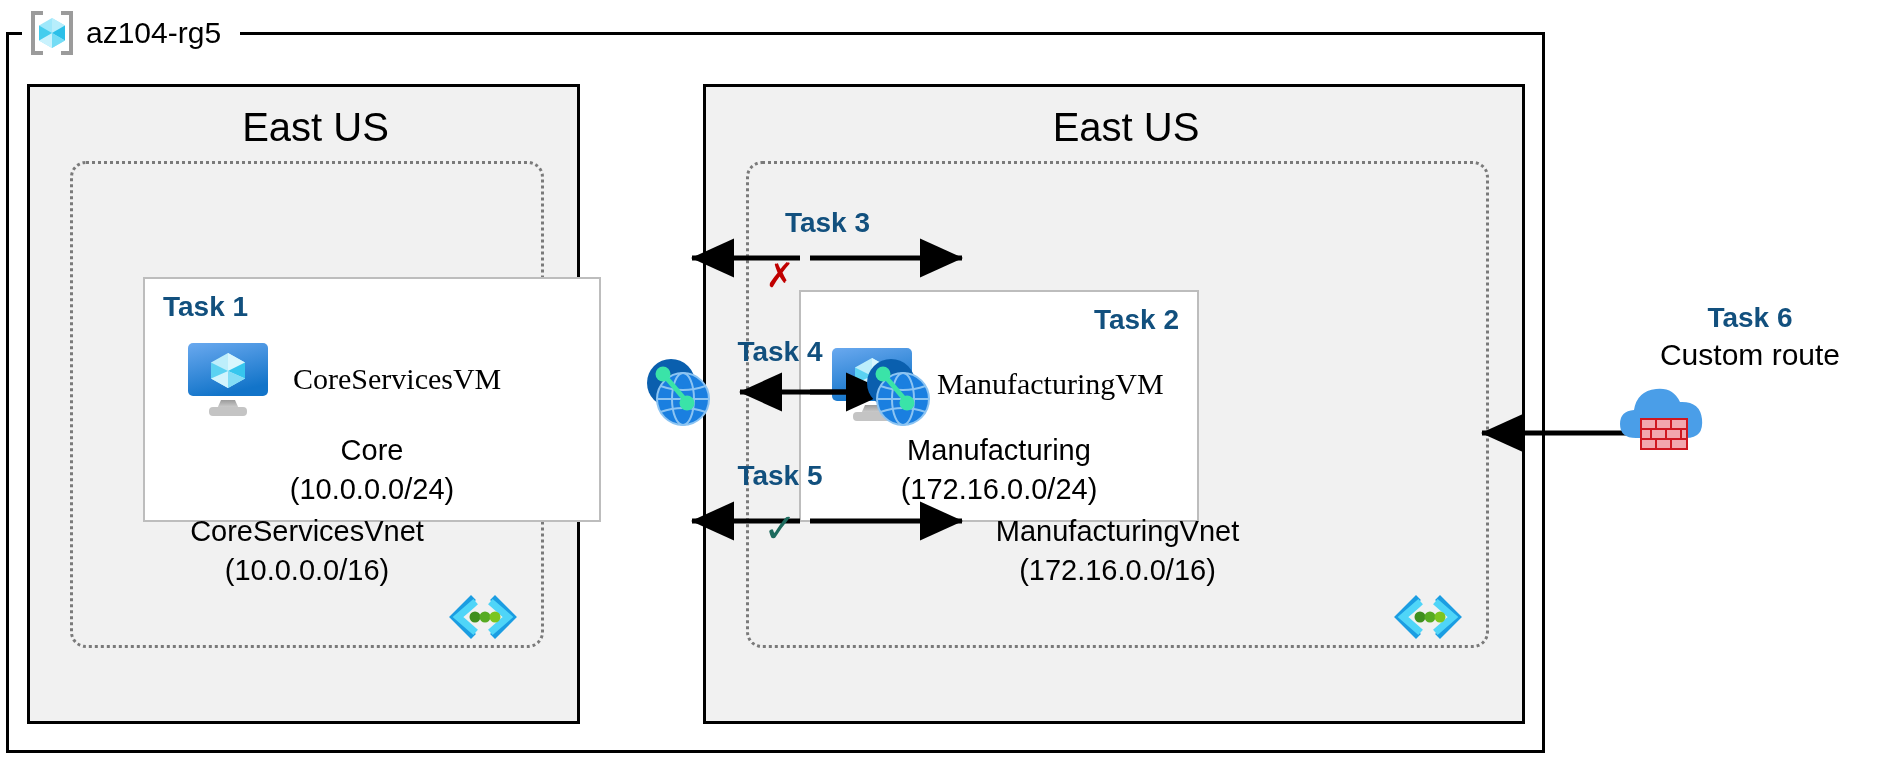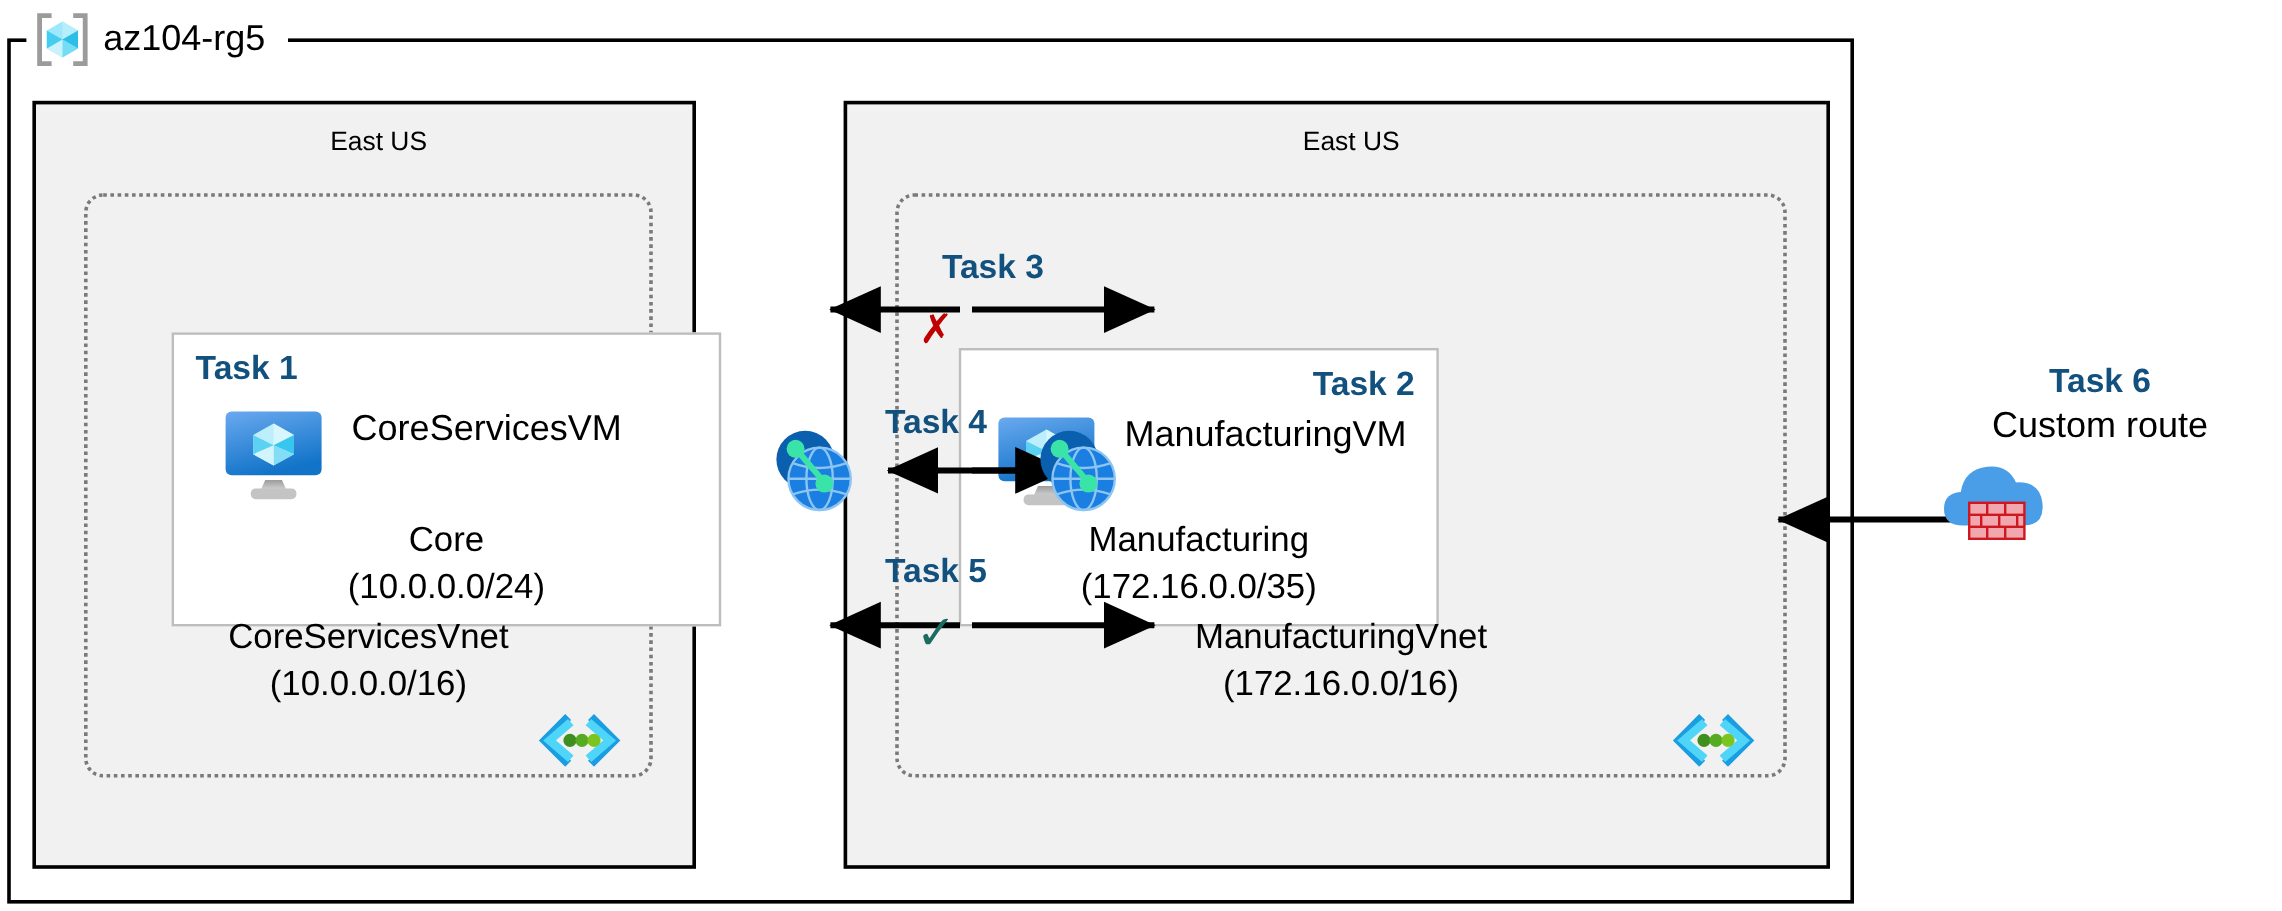--- a/index.html
+++ b/index.html
@@ -26,21 +26,21 @@
   .rg-label-text{font-size:30px;line-height:1;color:#000;white-space:nowrap;}
 
   
   .region{
     position:absolute;background:#f1f1f1;border:3px solid #000000;box-sizing:border-box;
   }
   #region-left{left:27px;top:84px;width:553px;height:640px;}
   #region-right{left:703px;top:84px;width:822px;height:640px;}
   .region-title{
     position:absolute;left:0;right:16px;top:18px;text-align:center;
-    font-size:22px;color:#000;margin-left:40px;
+    font-size:40px;color:#000;margin-left:40px;
   }
 
   
   .vnet{
     position:absolute;border:3px dotted #7a7a7a;border-radius:16px;box-sizing:border-box;
     background:transparent;
   }
   #vnet-left{left:40px;top:74px;width:474px;height:487px;}
   #vnet-right{left:40px;top:74px;width:743px;height:487px;}
   .vnet-label{
@@ -56,21 +56,21 @@
   #subnet-left{left:70px;top:113px;width:458px;height:245px;}
   #subnet-right{left:50px;top:126px;width:400px;height:232px;}
   .task-tag{
     position:absolute;font-size:28px;font-weight:bold;color:#12507e;white-space:nowrap;
   }
   .subnet-cidr{
     position:absolute;left:0;right:0;bottom:12px;text-align:center;
     font-size:29px;line-height:1.32;color:#000;
   }
   .vm-row{
-    position:absolute;display:flex;align-items:flex-start;gap:22px;
+    position:absolute;display:flex;align-items:center;gap:22px;font-family:Liberation Serif, serif;
   }
   .vm-name{font-size:30px;color:#000;white-space:nowrap;}
 
   
   .icon{display:block;}
   .peer-icon{position:absolute;width:76px;height:76px;}
 
   
   .gap-task{
     position:absolute;font-size:28px;font-weight:bold;color:#12507e;
@@ -209,21 +209,21 @@
               <polygon points="43,30 60,37.5 43,47" fill="#83ddf6"></polygon>
               <polygon points="43,30 43,47 26,37.5" fill="#d2f4fd"></polygon>
               <polygon points="43,30 26,37.5 26,21.5" fill="#5bd2f2"></polygon>
             </svg>
           </span>
           <span class="vm-name">ManufacturingVM</span>
         </div>
 
         <div class="subnet-cidr">
           <div>Manufacturing</div>
-          <div>(172.16.0.0/35)</div>
+          <div>(172.16.0.0/24)</div>
         </div>
       </div>
 
       <div class="vnet-label">
         <div>ManufacturingVnet</div>
         <div>(172.16.0.0/16)</div>
       </div>
 
       <span class="vnet-icon">
         <svg class="icon" width="72" height="44" viewBox="0 0 72 44">

